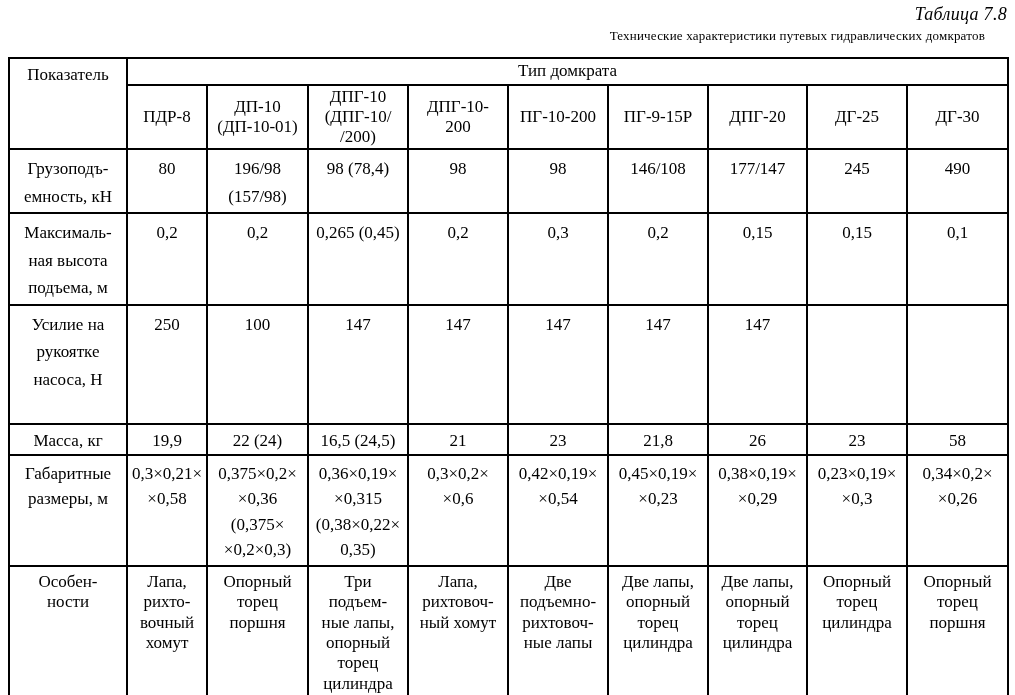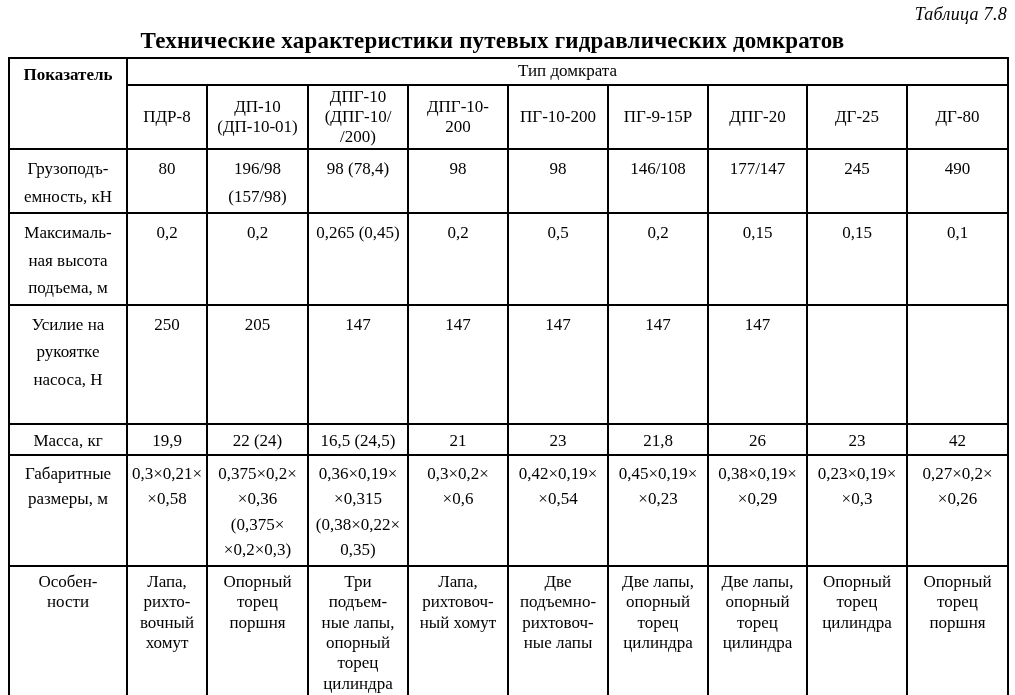--- a/index.html
+++ b/index.html
@@ -21,23 +21,23 @@
     right: 8px;
     font-style: italic;
     font-size: 18px;
     letter-spacing: 0.3px;
   }
   .doc-title {
     position: absolute;
     top: 28px;
     left: 0;
     width: 985px;
-    text-align: center;
-    font-weight: bold;
-    font-size: 23px;
+    text-align: right;
+    font-weight: normal;
+    font-size: 13px;
     letter-spacing: 0.2px;
   }
   table.specs {
     position: absolute;
     left: 8px;
     top: 57px;
     border-collapse: collapse;
     table-layout: fixed;
     background: #ffffff;
   }
@@ -50,21 +50,20 @@
     white-space: pre-line;
     line-height: 1.3;
     overflow: hidden;
   }
   td.corner {
     vertical-align: middle;
     text-align: left;
     padding-left: 6px;
     padding-top: 24px;
     line-height: 1.2;
-    font-weight: bold;
   }
   tr.r-group { height: 27px; }
   tr.r-group td.group {
     vertical-align: middle;
     padding: 2px;
     line-height: 1.1;
   }
   tr.r-models { height: 63px; }
   tr.r-models td.model {
     vertical-align: middle;
@@ -117,21 +116,21 @@
 (ДП-10-01)</td>
       <td class="model">ДПГ-10
 (ДПГ-10/
 /200)</td>
       <td class="model">ДПГ-10-
 200</td>
       <td class="model">ПГ-10-200</td>
       <td class="model">ПГ-9-15Р</td>
       <td class="model">ДПГ-20</td>
       <td class="model">ДГ-25</td>
-      <td class="model">ДГ-80</td>
+      <td class="model">ДГ-30</td>
     </tr>
     <tr class="r0">
       <td class="label">Грузоподъ-
 емность, кН</td>
       <td>80</td>
       <td>196/98
 (157/98)</td>
       <td>98 (78,4)</td>
       <td>98</td>
       <td>98</td>
@@ -141,51 +140,51 @@
       <td>490</td>
     </tr>
     <tr class="r1">
       <td class="label">Максималь-
 ная высота
 подъема, м</td>
       <td>0,2</td>
       <td>0,2</td>
       <td>0,265 (0,45)</td>
       <td>0,2</td>
-      <td>0,5</td>
+      <td>0,3</td>
       <td>0,2</td>
       <td>0,15</td>
       <td>0,15</td>
       <td>0,1</td>
     </tr>
     <tr class="r2">
       <td class="label">Усилие на
 рукоятке
 насоса, Н</td>
       <td>250</td>
-      <td>205</td>
+      <td>100</td>
       <td>147</td>
       <td>147</td>
       <td>147</td>
       <td>147</td>
       <td>147</td>
       <td></td>
       <td></td>
     </tr>
     <tr class="r3">
       <td class="label">Масса, кг</td>
       <td>19,9</td>
       <td>22 (24)</td>
       <td>16,5 (24,5)</td>
       <td>21</td>
       <td>23</td>
       <td>21,8</td>
       <td>26</td>
       <td>23</td>
-      <td>42</td>
+      <td>58</td>
     </tr>
     <tr class="r4">
       <td class="label">Габаритные
 размеры, м</td>
       <td>0,3×0,21×
 ×0,58</td>
       <td>0,375×0,2×
 ×0,36
 (0,375×
 ×0,2×0,3)</td>
@@ -196,21 +195,21 @@
       <td>0,3×0,2×
 ×0,6</td>
       <td>0,42×0,19×
 ×0,54</td>
       <td>0,45×0,19×
 ×0,23</td>
       <td>0,38×0,19×
 ×0,29</td>
       <td>0,23×0,19×
 ×0,3</td>
-      <td>0,27×0,2×
+      <td>0,34×0,2×
 ×0,26</td>
     </tr>
     <tr class="r5">
       <td class="label">Особен-
 ности</td>
       <td>Лапа,
 рихто-
 вочный
 хомут</td>
       <td>Опорный

